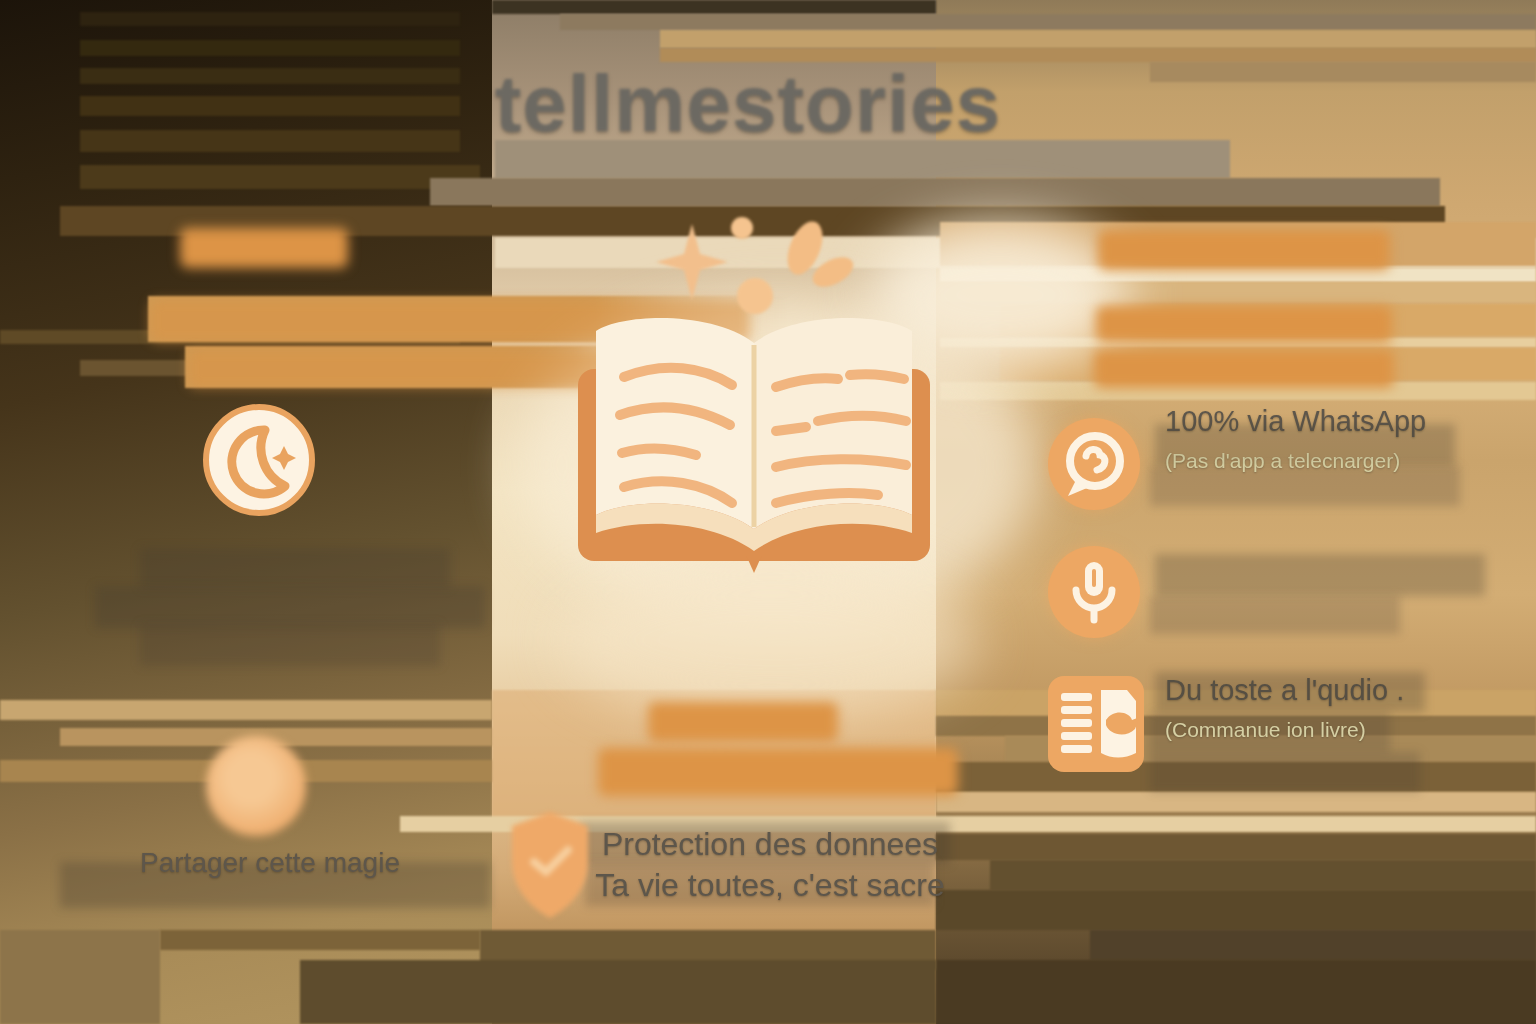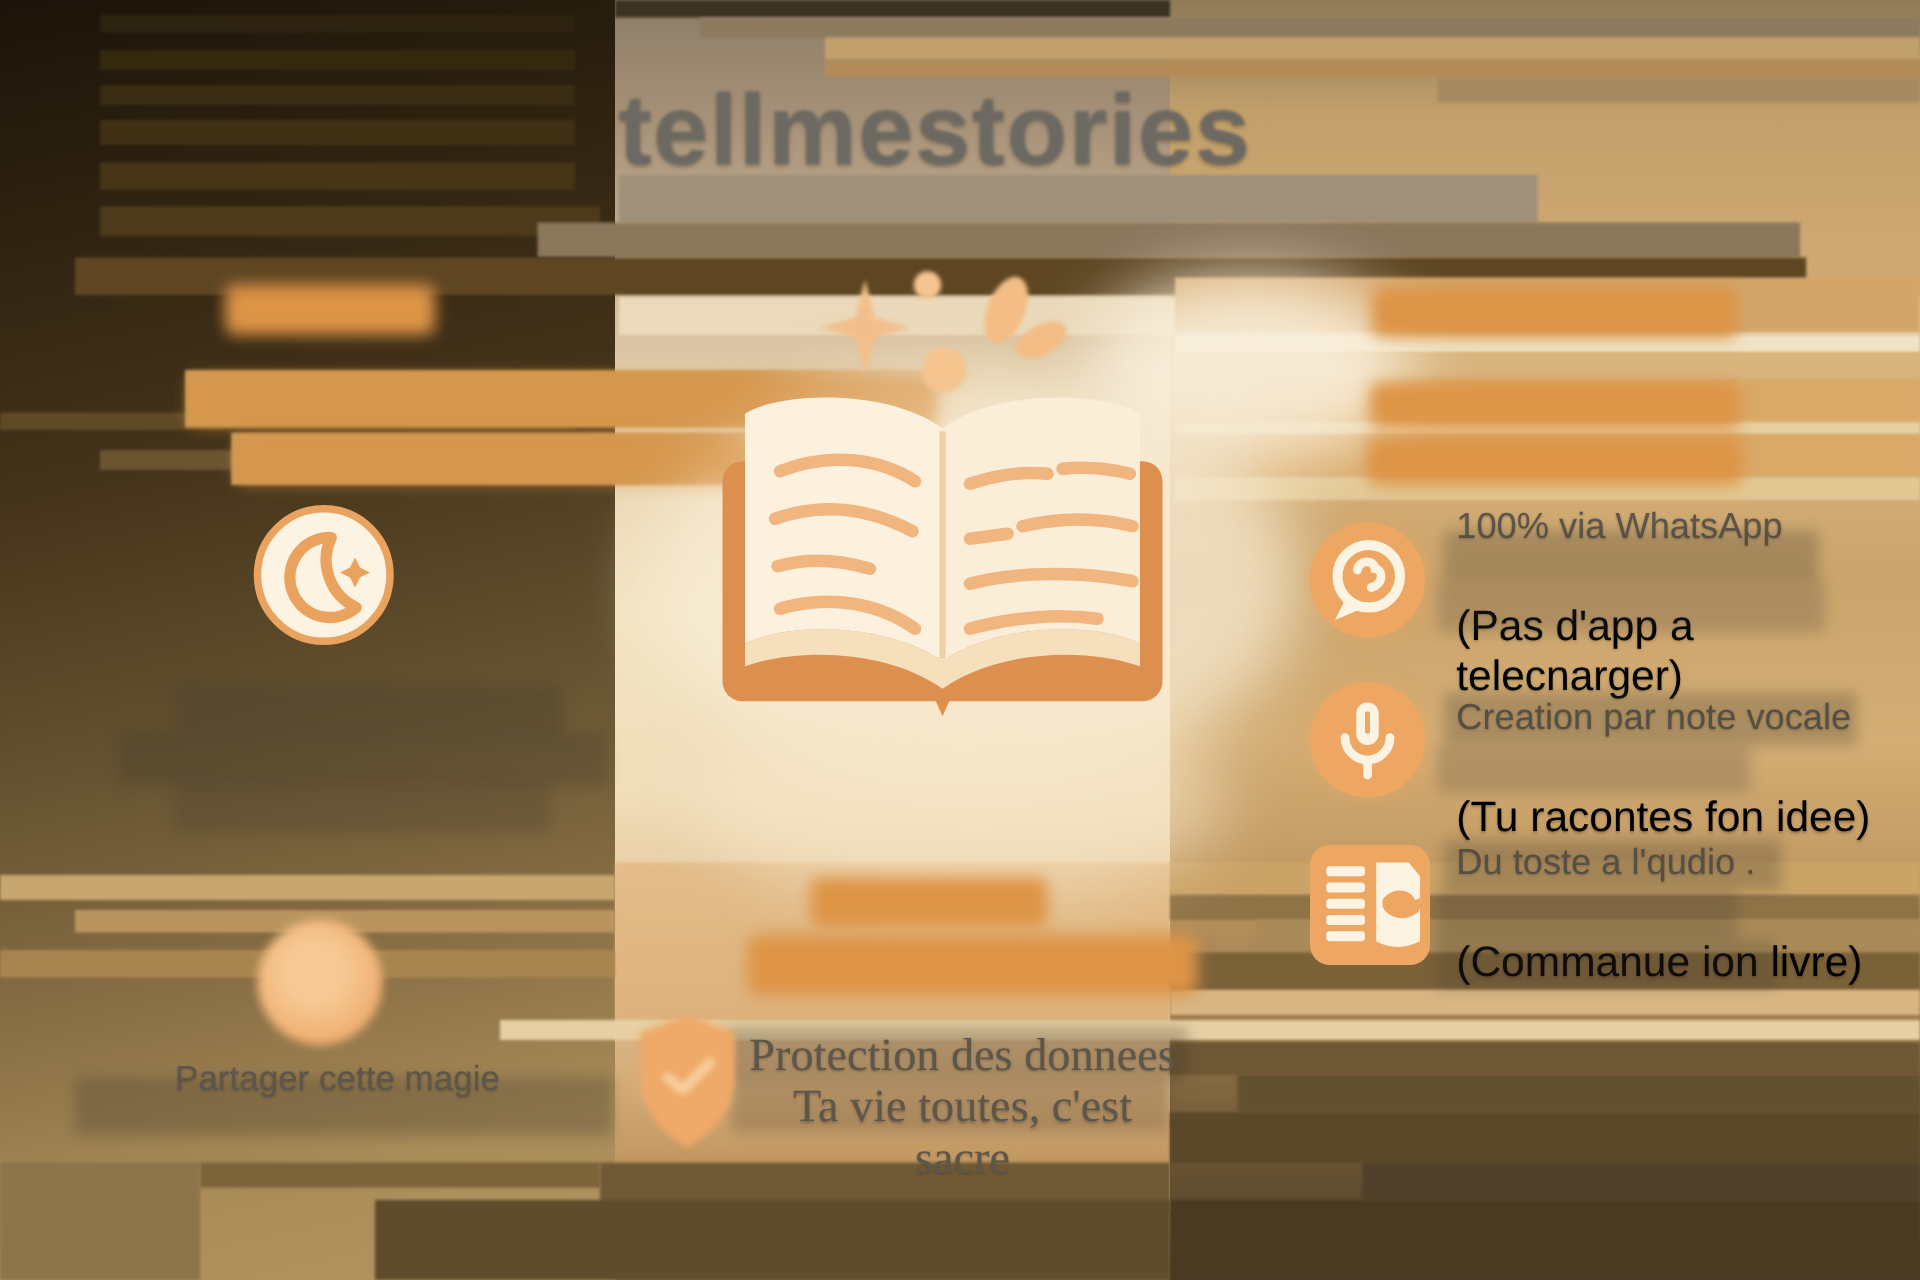--- a/index.html
+++ b/index.html
@@ -16,24 +16,24 @@
   .blob{position:absolute;border-radius:50%;filter:blur(26px);}
   .blur-head{position:absolute;border-radius:8px;filter:blur(6px);z-index:2;}
   .txtband{position:absolute;filter:blur(5px);z-index:2;}
   .content{position:absolute;z-index:3;}
   .title{left:428px;top:58px;width:640px;text-align:center;font-size:80px;font-weight:700;
          letter-spacing:1px;color:#6c6962;filter:blur(1.4px);
          text-shadow:0 2px 3px rgba(40,32,20,.35);}
   .bodytxt{color:#5d564b;text-shadow:0 1px 2px rgba(50,40,28,.35);filter:blur(.4px);}
   .story{left:68px;top:545px;width:436px;text-align:center;font-size:27px;line-height:39px;}
   .share{left:58px;top:842px;width:424px;text-align:center;font-size:28px;line-height:42px;}
-  .privacy{left:595px;top:824px;width:350px;text-align:center;font-size:37px;line-height:41px;font-family:Liberation Serif, serif;}
+  .privacy{left:595px;top:824px;width:350px;text-align:center;font-size:32px;line-height:41px;}
   .feature-text{position:absolute;left:1165px;font-size:29px;line-height:40px;color:#5d564b;
                 text-shadow:0 1px 2px rgba(50,40,28,.35);filter:blur(.4px);}
-  .feature-sub{font-size:34px;color:#000000;margin-top:40px;}
+  .feature-sub{font-size:21px;color:#fef9c3;}
   .icon-circle{position:absolute;width:92px;height:92px;border-radius:50%;
                background:#eda763;filter:blur(.6px);box-shadow:0 0 14px rgba(237,167,99,.55);}
   .moon-wrap{position:absolute;left:201px;top:402px;width:116px;height:116px;filter:blur(.6px);}
   .heart-circle{position:absolute;left:206px;top:736px;width:100px;height:100px;border-radius:50%;
                 background:radial-gradient(circle at 45% 42%,#f6c893 0 30%,#efaf70 70%);filter:blur(4px);}
   .doc-icon{position:absolute;left:1048px;top:676px;width:96px;height:96px;filter:blur(.6px);}
   .shield-wrap{position:absolute;left:502px;top:806px;width:96px;height:118px;filter:blur(2.5px);}
   .book-wrap{position:absolute;left:562px;top:283px;width:384px;height:300px;}
   .spark-wrap{position:absolute;left:630px;top:196px;width:320px;height:140px;filter:blur(1.5px);}
 </style>
@@ -186,24 +186,20 @@
   </div>
 
   <div class="icon-circle content" style="left:1048px;top:546px">
     <svg viewBox="0 0 92 92" width="92" height="92">
       <rect x="37" y="16" width="18" height="34" rx="9" fill="#fdf3e3"></rect>
       <line x1="46" y1="25" x2="46" y2="39" stroke="#eda763" stroke-width="4" stroke-linecap="round"></line>
       <path d="M28 44 a18 18 0 0 0 36 0" fill="none" stroke="#fdf3e3" stroke-width="7" stroke-linecap="round"></path>
       <line x1="46" y1="63" x2="46" y2="74" stroke="#fdf3e3" stroke-width="7" stroke-linecap="round"></line>
     </svg>
   </div>
-  <div class="feature-text" style="top:554px">
-    <div>Creation par note vocale</div>
-    <div class="feature-sub">(Tu racontes fon idee)</div>
-  </div>
 
   <div class="doc-icon content">
     <svg viewBox="0 0 96 96" width="96" height="96">
       <rect x="0" y="0" width="96" height="96" rx="16" fill="#eda763"></rect>
       <g fill="#fdf3e3">
         <rect x="13" y="17" width="31" height="8" rx="3"></rect>
         <rect x="13" y="30" width="31" height="8" rx="3"></rect>
         <rect x="13" y="43" width="31" height="8" rx="3"></rect>
         <rect x="13" y="56" width="31" height="8" rx="3"></rect>
         <rect x="13" y="69" width="31" height="8" rx="3"></rect>

